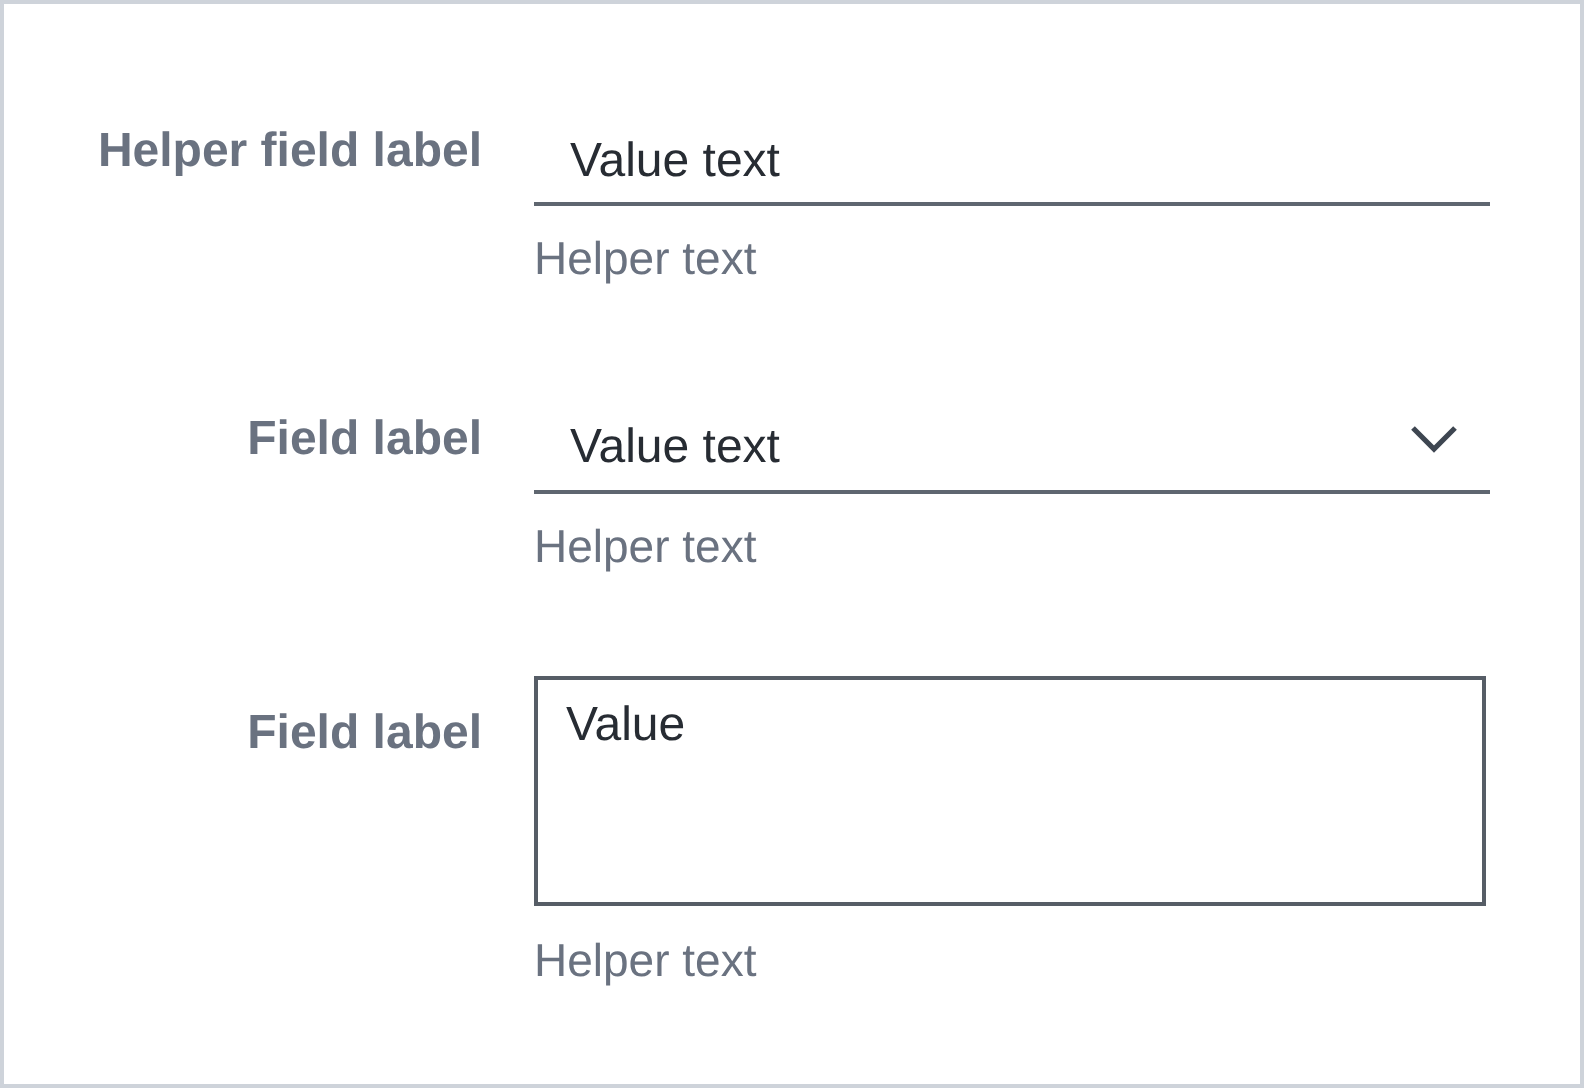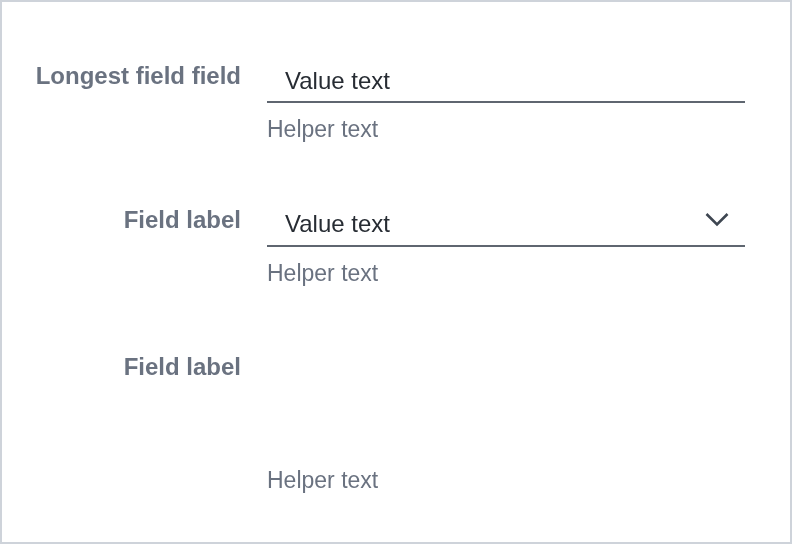--- a/index.html
+++ b/index.html
@@ -119,36 +119,37 @@
   #field-1 .helper-text { top: 54px; }
   #field-2 .helper-text { top: 54px; }
   #field-3 .helper-text { top: 128px; }
 </style>
 </head>
 <body>
 
 <div class="screen">
 
   <div class="field" id="field-1">
-    <div class="field-label">Longest field field</div>
+    <div class="field-label">Helper field label</div>
     <input class="text-input" type="text" value="Value text" style="">
     <div class="helper-text">Helper text</div>
   </div>
 
   <div class="field" id="field-2">
     <div class="field-label">Field label</div>
     <div class="select-trigger">
       <span class="select-value">Value text</span>
       <span class="chevron">
         <svg viewBox="0 0 24 15" aria-hidden="true">
           <polyline points="1.5,2 12,12.5 22.5,2" fill="none" stroke="currentColor" stroke-width="2.6" stroke-linecap="butt" stroke-linejoin="miter"></polyline>
         </svg>
       </span>
     </div>
     <div class="helper-text">Helper text</div>
   </div>
 
   <div class="field" id="field-3">
     <div class="field-label">Field label</div>
+    <textarea class="textarea-input" style="">Value</textarea>
     <div class="helper-text">Helper text</div>
   </div>
 
 </div>
 
 </body></html>

